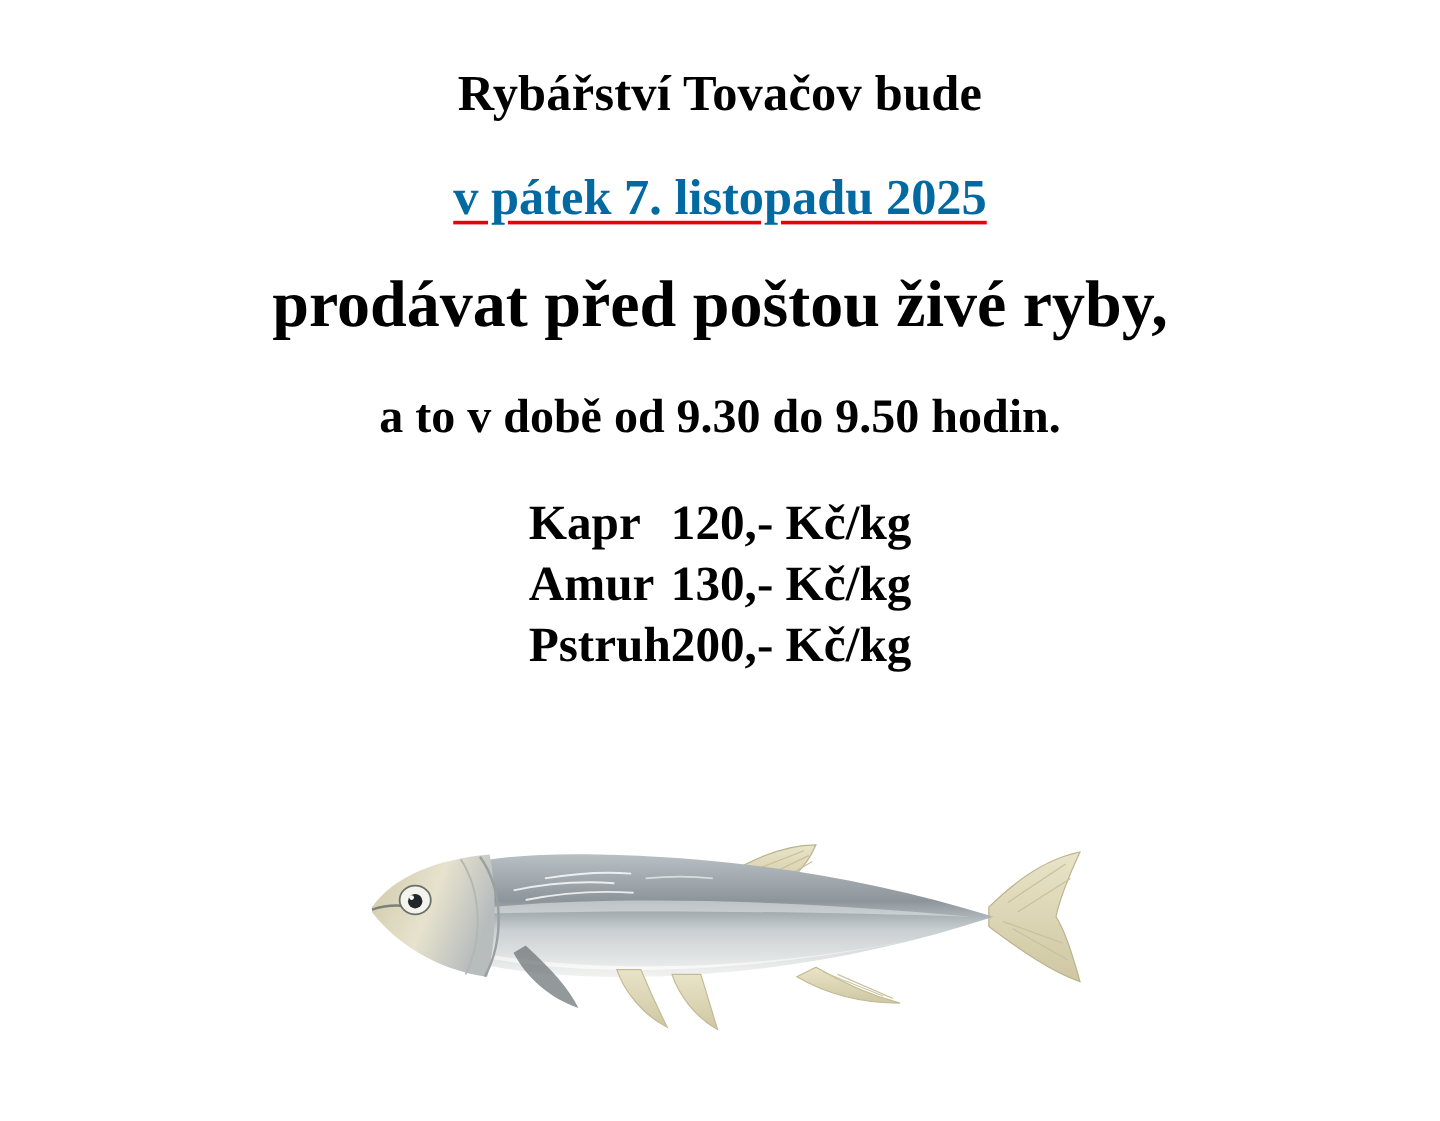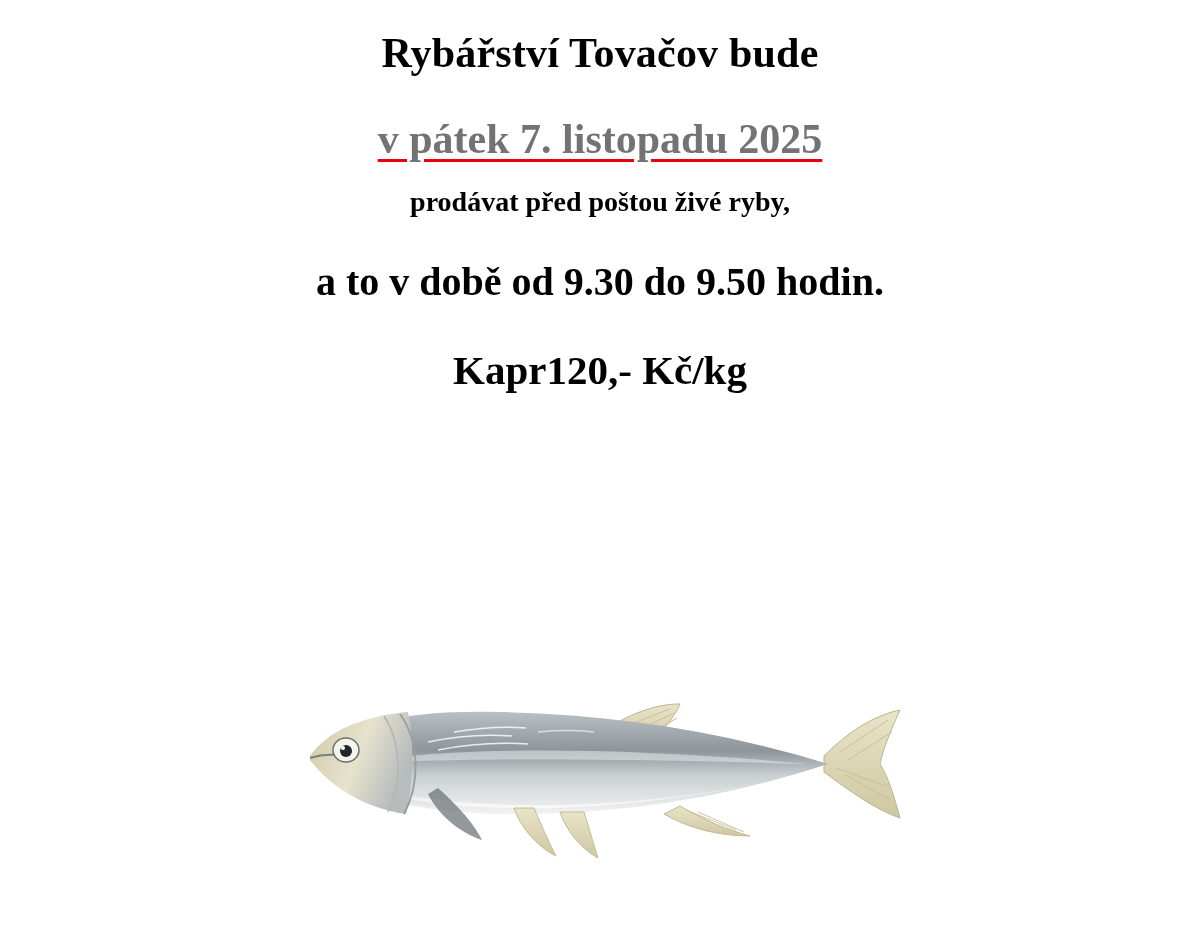--- a/index.html
+++ b/index.html
@@ -16,44 +16,44 @@
     position: relative;
   }
   .poster {
     width: 1200px;
     height: 934px;
     position: relative;
     box-sizing: border-box;
     padding: 0;
   }
   .headline-block {
-    padding-top: 32px;
+    padding-top: 58px;
     text-align: center;
   }
   .line {
     font-weight: bold;
     line-height: 1.0;
     white-space: nowrap;
   }
   .line-1 {
     font-size: 42px;
     letter-spacing: 0.2px;
   }
   .line-2 {
     font-size: 42px;
-    color: #737373;
+    color: #0369a1;
     text-decoration: underline;
     text-decoration-color: #e8000d;
     text-decoration-thickness: 3px;
     text-underline-offset: 6px;
     margin-top: 44px;
   }
   .line-3 {
-    font-size: 28px;
-    margin-top: 28px;
+    font-size: 55px;
+    margin-top: 40px;
   }
   .line-4 {
     font-size: 40px;
     margin-top: 46px;
   }
 
   .price-table {
     margin: 44px 0 0 0;
     width: 100%;
     display: flex;
@@ -100,20 +100,28 @@
     <div class="line line-3">prodávat před poštou živé ryby,</div>
     <div class="line line-4">a to v době od 9.30 do 9.50 hodin.</div>
   </div>
 
   <div class="price-table">
     <table class="prices">
       <tbody>
         <tr>
           <td class="species">Kapr</td>
           <td class="price">120,- Kč/kg</td>
+        </tr>
+        <tr>
+          <td class="species">Amur</td>
+          <td class="price">130,- Kč/kg</td>
+        </tr>
+        <tr>
+          <td class="species">Pstruh</td>
+          <td class="price">200,- Kč/kg</td>
         </tr>
       </tbody>
     </table>
   </div>
 
   <div class="fish-wrap">
     <svg width="620" height="230" viewBox="0 0 620 230" xmlns="http://www.w3.org/2000/svg">
       <defs>
         <linearGradient id="bodyGrad" x1="0" y1="0" x2="0" y2="1">
           <stop offset="0%" stop-color="#b9c0c4"></stop>

